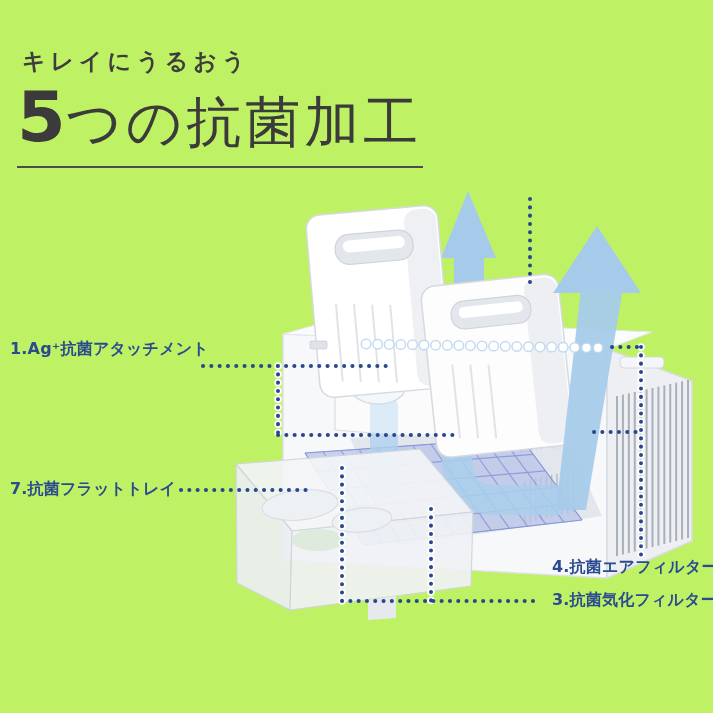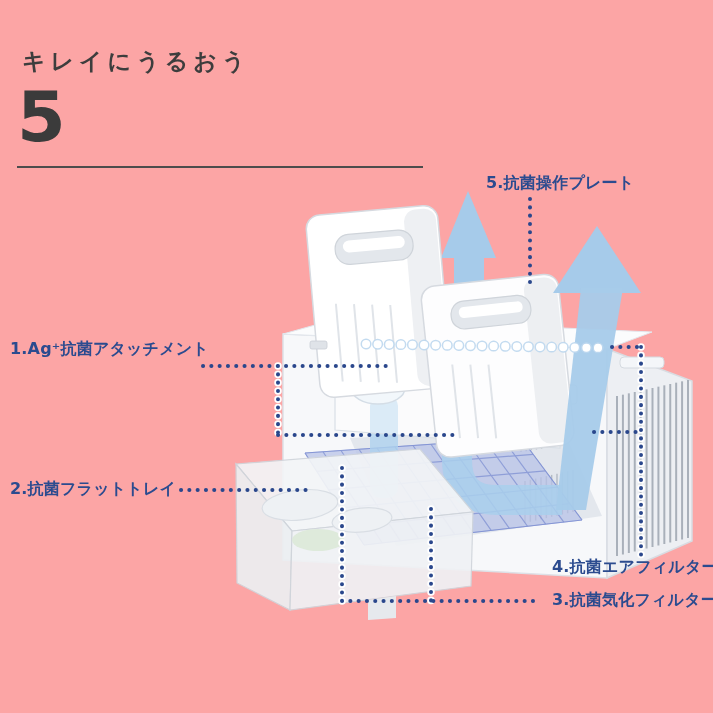--- a/index.html
+++ b/index.html
@@ -1,17 +1,17 @@
 <!DOCTYPE html>
 <html><head>
 <meta charset="utf-8">
 <style>
   html,body{margin:0;padding:0;background:#ffffff;}
   .stage{
-    position:relative;width:713px;height:713px;background:#fca5a5;overflow:hidden;
+    position:relative;width:713px;height:713px;background:#bef264;overflow:hidden;
     font-family:"DejaVu Sans",sans-serif;color:#3b3b3b;
   }
   .stage svg{position:absolute;left:0;top:0;}
   .subtitle{
     position:absolute;left:22px;top:50px;font-size:23px;font-weight:600;
     letter-spacing:5px;line-height:1;color:#3d3d3d;white-space:nowrap;
   }
   .title{position:absolute;left:17px;top:82px;display:flex;align-items:baseline;color:#3b3b3b;}
   .title .num{font-size:70px;font-weight:800;line-height:1;}
   .title .rest{font-size:55px;font-weight:500;letter-spacing:4px;line-height:1.18;}
@@ -174,22 +174,22 @@
       <path d="M 203 366 H 386 M 278 366 V 435 M 278 435 H 458"></path>
       <path d="M 181 490 H 313"></path>
       <path d="M 342 468 V 601 M 431 509 V 601 M 342 601 H 538"></path>
       <path d="M 641 347 V 556 M 594 432 H 641 M 612 347 H 641"></path>
     </g>
   </svg>
 
   <div class="subtitle">キレイにうるおう</div>
   <div class="title">
     <span class="num">5</span>
+      <span class="rest">つの抗菌加工</span>
   </div>
   <div class="rule"></div>
 
   <div class="callout c1">1.Ag⁺抗菌アタッチメント</div>
-  <div class="callout c2">2.抗菌フラットトレイ</div>
+  <div class="callout c2">7.抗菌フラットトレイ</div>
   <div class="callout c3">3.抗菌気化フィルター</div>
   <div class="callout c4">4.抗菌エアフィルター</div>
-  <div class="callout c5">5.抗菌操作プレート</div>
 
 </div>
 
 </body></html>

